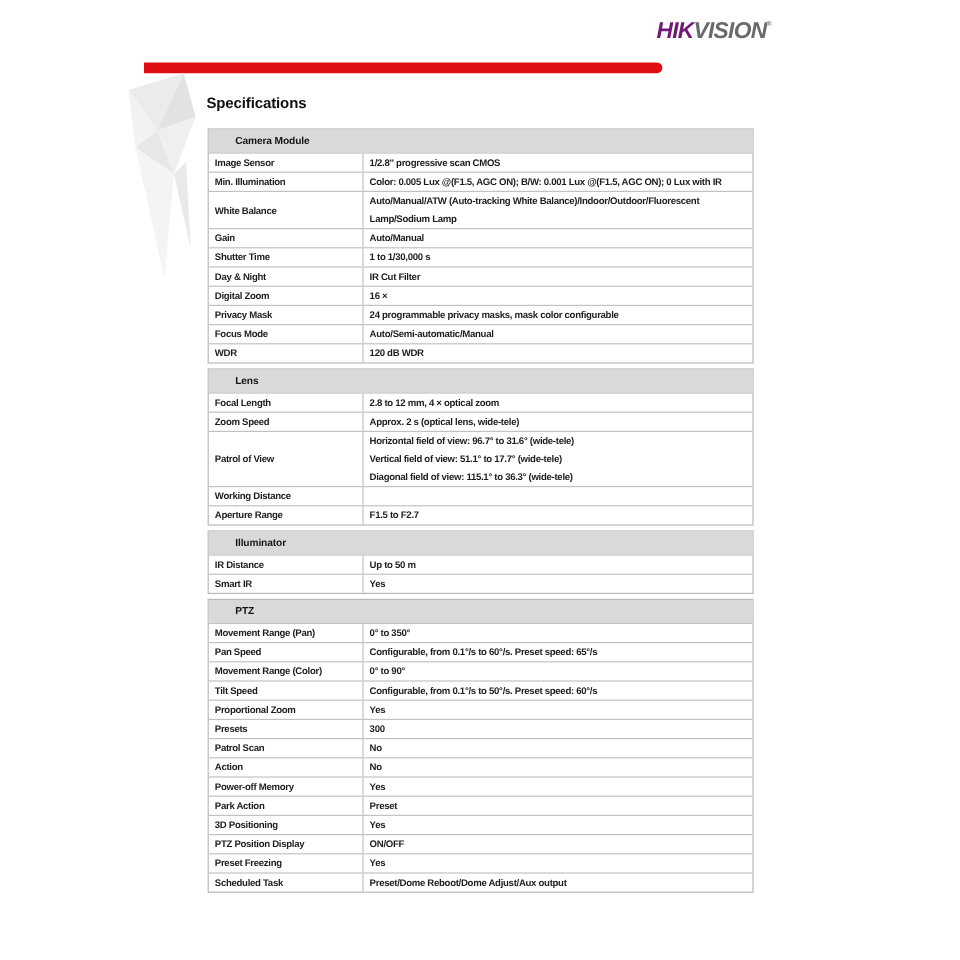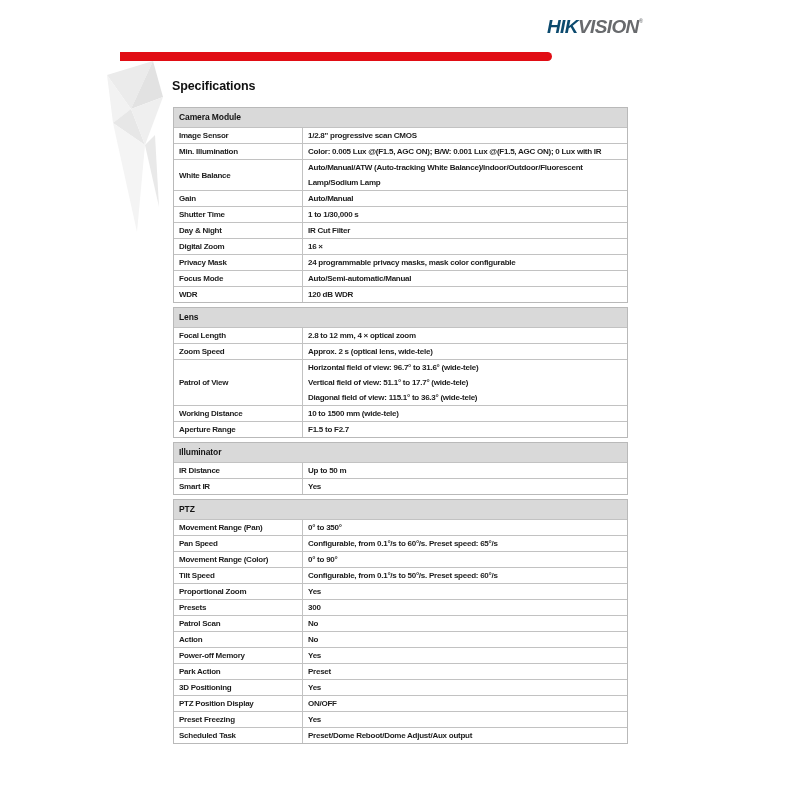--- a/index.html
+++ b/index.html
@@ -7,21 +7,21 @@
     width:800px; height:800px; background:#ffffff; position:relative;
     font-family:"Liberation Sans", sans-serif; overflow:hidden;
   }
 
   
   .logo {
     position:absolute; left:547px; top:16px; width:130px;
     font-style:italic; font-weight:bold; font-size:19px;
     letter-spacing:-0.6px; white-space:nowrap;
   }
-  .logo .hik    { color:#0c4a6e;text-align:center; }
+  .logo .hik    { color:#701a75;text-align:center; }
   .logo .vision { color:#686a6d; }
   .logo .reg    { font-size:6px; font-style:normal; vertical-align:10px; color:#8a8c8e; letter-spacing:0; }
 
   
   .red-bar {
     position:absolute; left:120px; top:52px; width:432px; height:9px;
     background:#e10d14; border-radius:0 5px 5px 0;
   }
 
   
@@ -35,21 +35,21 @@
 
   
   #spec-table { position:absolute; left:173px; top:107px; width:455px; }
   .section {
     border:1px solid #b9b9b9; margin-bottom:4px; box-sizing:border-box;
     background:#ffffff;
   }
   .sec-header {
     background:#d9d9d9; height:19px; line-height:19px;
     font-size:8.5px; font-weight:bold; color:#141414;
-    padding-left:5px; letter-spacing:-0.1px;
+    padding-left:22px; letter-spacing:-0.1px;
   }
   .row { display:flex; border-top:1px solid #c2c2c2; }
   .cell {
     box-sizing:border-box; display:flex; align-items:center;
     font-size:8px; font-weight:bold; color:#1d1d1d;
     letter-spacing:-0.25px; line-height:15px;
     padding:0 4px 0 5px; min-height:15px;
   }
   .cell.label { width:129px; flex-shrink:0; border-right:1px solid #c2c2c2; }
   .cell.value { flex:1; white-space:pre-line; overflow:hidden; }
@@ -129,21 +129,20 @@
         <div class="cell value">Approx. 2 s (optical lens, wide-tele)</div>
       </div>
       <div class="row">
         <div class="cell label">Patrol of View</div>
         <div class="cell value">Horizontal field of view: 96.7° to 31.6° (wide-tele)
 Vertical field of view: 51.1° to 17.7° (wide-tele)
 Diagonal field of view: 115.1° to 36.3° (wide-tele)</div>
       </div>
       <div class="row">
         <div class="cell label">Working Distance</div>
-        <div class="cell value">10 to 1500 mm (wide-tele)</div>
       </div>
       <div class="row">
         <div class="cell label">Aperture Range</div>
         <div class="cell value">F1.5 to F2.7</div>
       </div>
     </div>
     <div class="section">
       <div class="sec-header">Illuminator</div>
       <div class="row">
         <div class="cell label">IR Distance</div>

